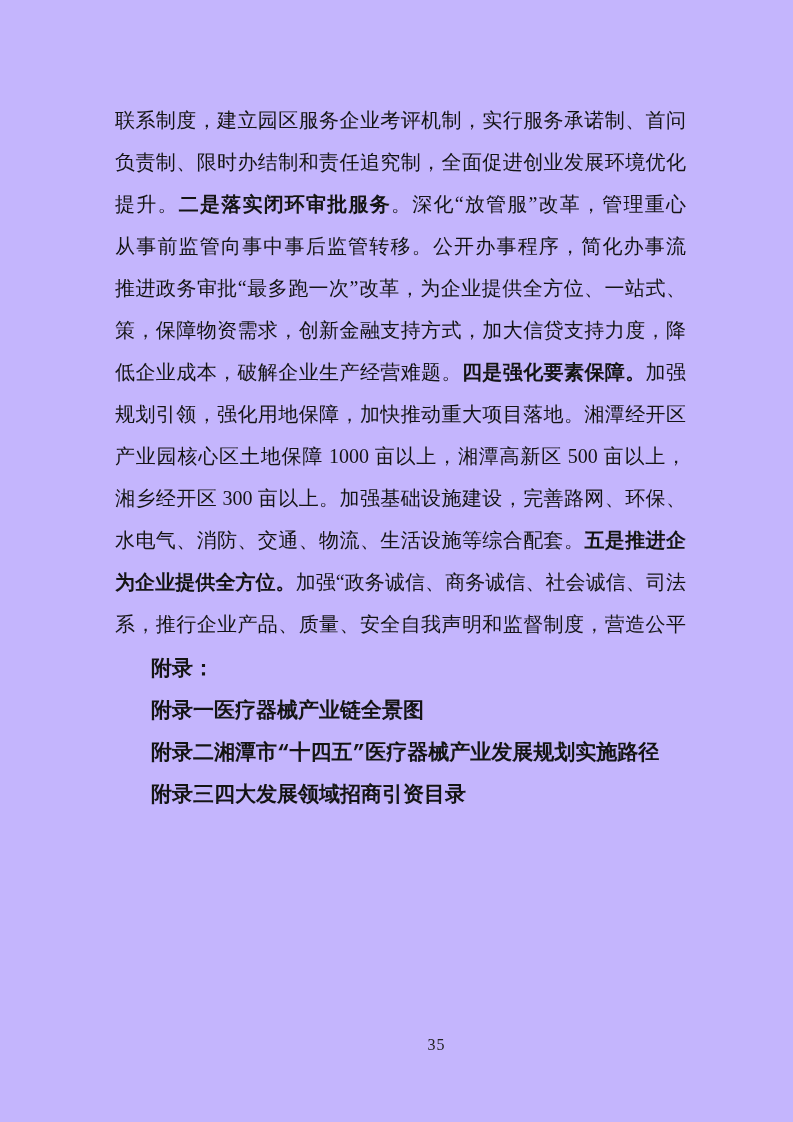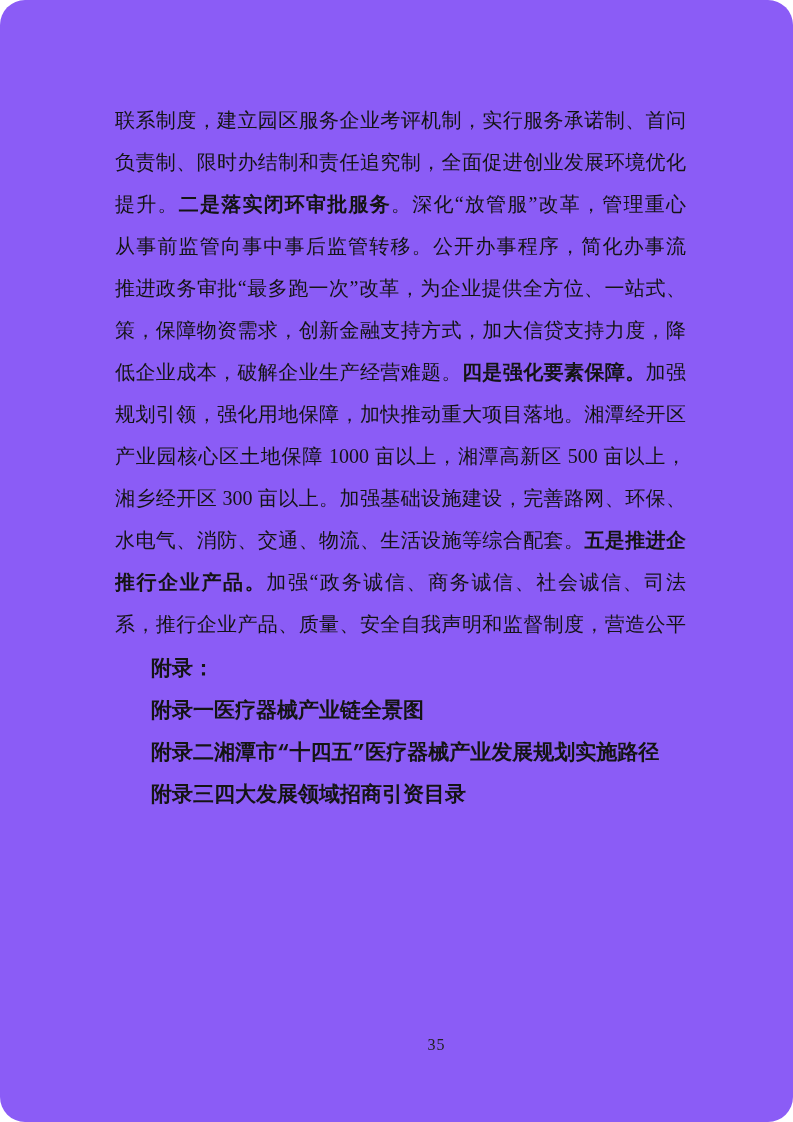--- a/index.html
+++ b/index.html
@@ -9,23 +9,22 @@
     width: 793px;
     height: 1122px;
     position: relative;
     overflow: hidden;
   }
   .page {
     position: absolute;
     left: 0; top: 0;
     width: 793px;
     height: 1122px;
-    background: #8b5cf6;
+    background: #c4b5fd;
     color: #141414;
-    border-radius: 25px;
   }
   .content {
     position: absolute;
     left: 115px;
     top: 99px;
     width: 571px;
   }
   .paragraph { font-size: 20px; }
   .line {
     height: 42px;
@@ -75,21 +74,21 @@
         <div class="line"><span>负责制、限时办结制和责任追究制，全面促进创业发展环境优化</span></div>
         <div class="line"><span>提升。</span><b>二是落实闭环审批服务</b><span>。深化“放管服”改革，管理重心</span></div>
         <div class="line"><span>从事前监管向事中事后监管转移。公开办事程序，简化办事流程，</span></div>
         <div class="line"><span>推进政务审批“最多跑一次”改革，为企业提供全方位、一站式、</span></div>
         <div class="line"><span>策，保障物资需求，创新金融支持方式，加大信贷支持力度，降</span></div>
         <div class="line"><span>低企业成本，破解企业生产经营难题。</span><b>四是强化要素保障。</b><span>加强</span></div>
         <div class="line"><span>规划引领，强化用地保障，加快推动重大项目落地。湘潭经开区</span></div>
         <div class="line"><span>产业园核心区土地保障 1000 亩以上，湘潭高新区 500 亩以上，</span></div>
         <div class="line"><span>湘乡经开区 300 亩以上。加强基础设施建设，完善路网、环保、</span></div>
         <div class="line"><span>水电气、消防、交通、物流、生活设施等综合配套。</span><b>五是推进企</b></div>
-        <div class="line"><b>推行企业产品。</b><span>加强“政务诚信、商务诚信、社会诚信、司法</span></div>
+        <div class="line"><b>为企业提供全方位。</b><span>加强“政务诚信、商务诚信、社会诚信、司法</span></div>
         <div class="line"><span>系，推行企业产品、质量、安全自我声明和监督制度，营造公平</span></div>
       </div>
     <div class="appendix">
       <div class="appendix-row">附录：</div>
       <div>
           <div class="appendix-row"><span class="ap-label">附录一</span><span>医疗器械产业链全景图</span></div>
           <div class="appendix-row"><span class="ap-label">附录二</span><span>湘潭市“十四五”医疗器械产业发展规划实施路径</span></div>
           <div class="appendix-row"><span class="ap-label">附录三</span><span>四大发展领域招商引资目录</span></div>
         </div>
     </div>

